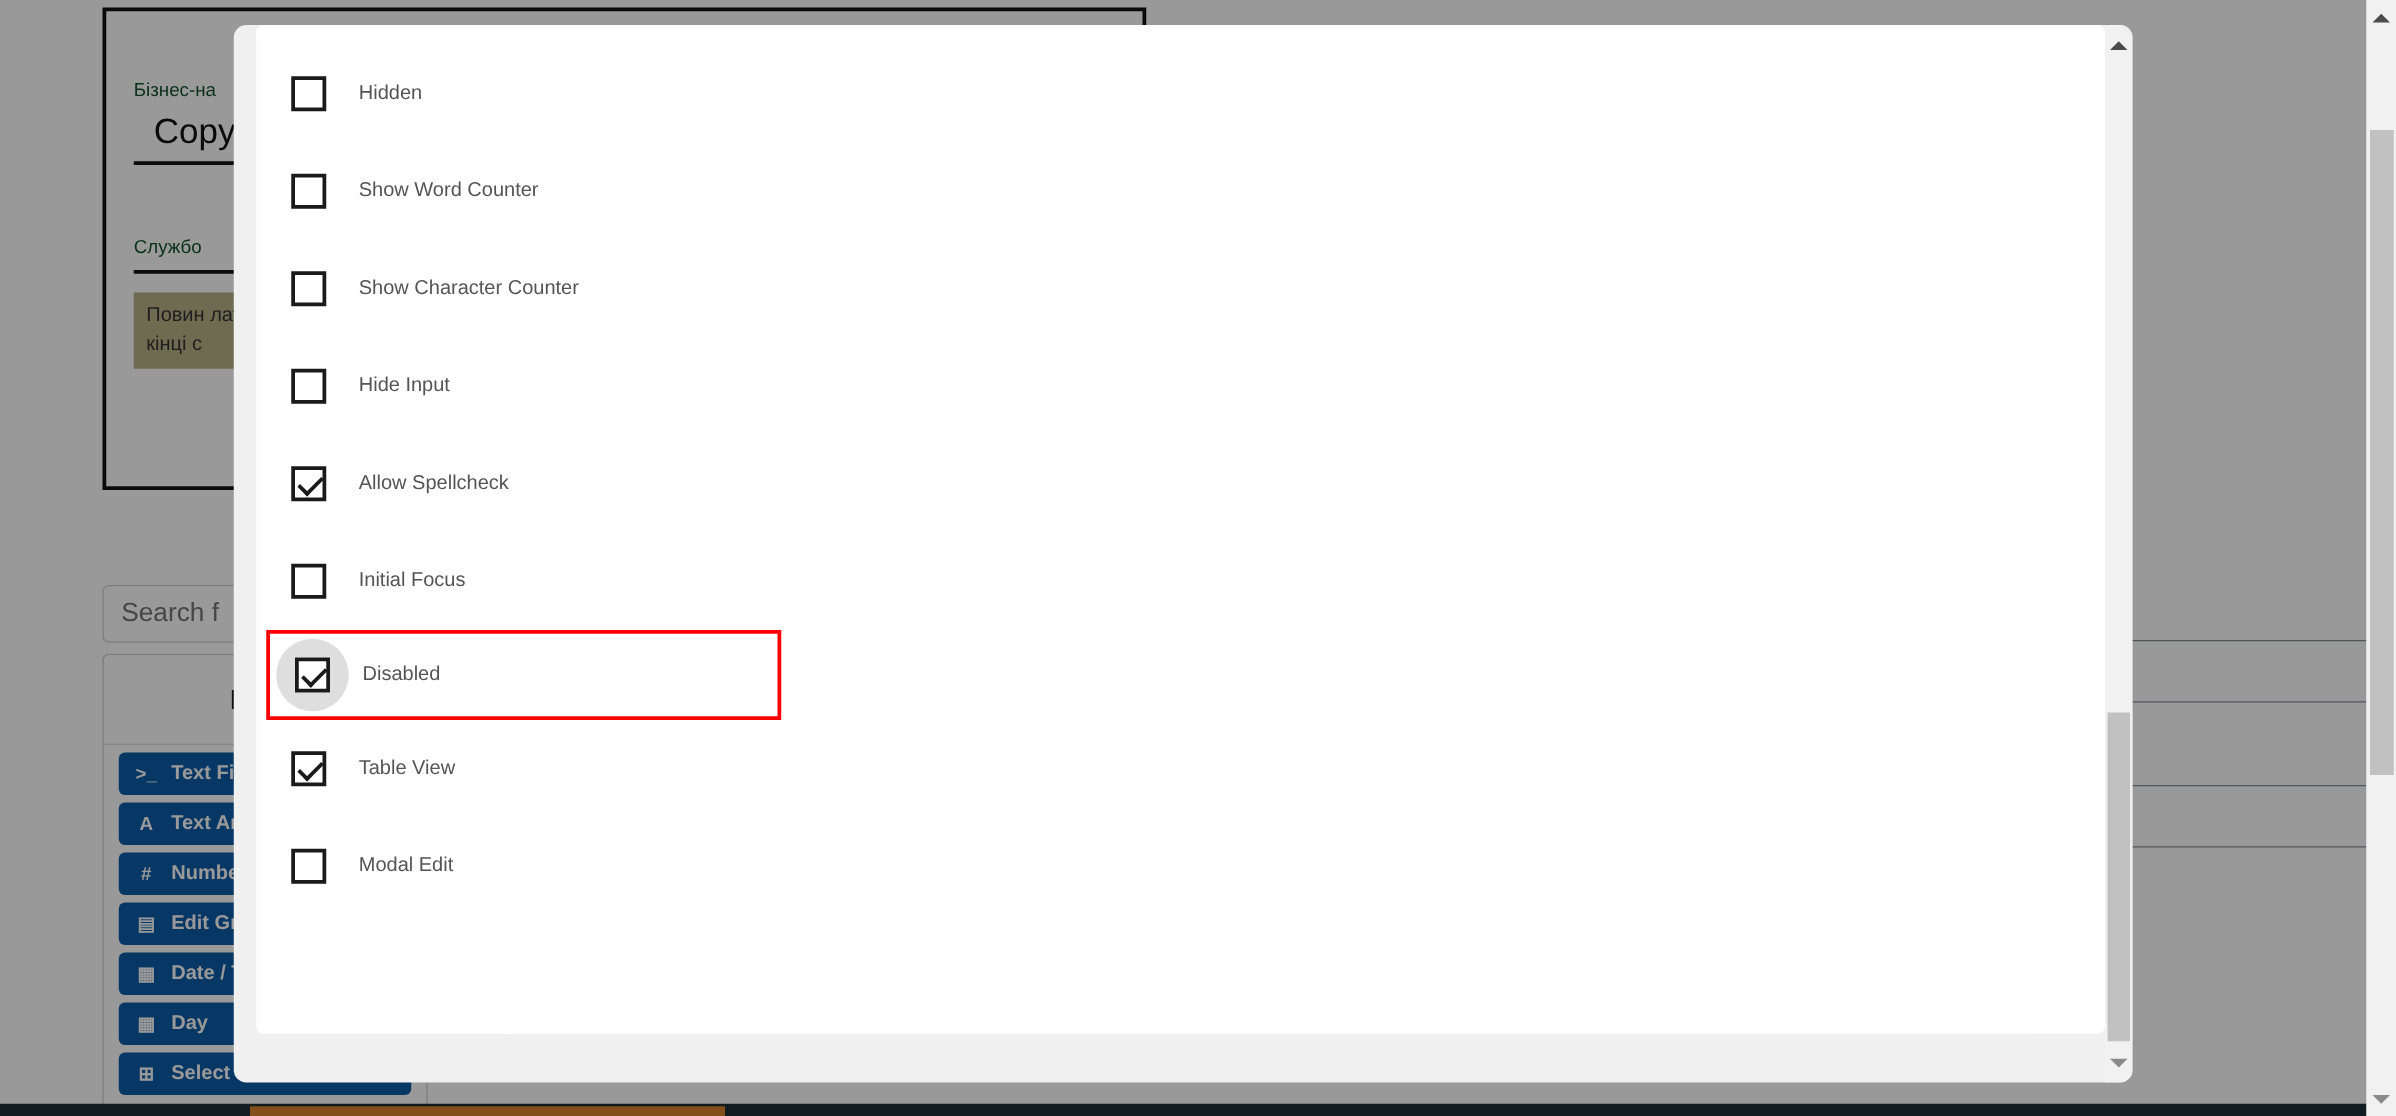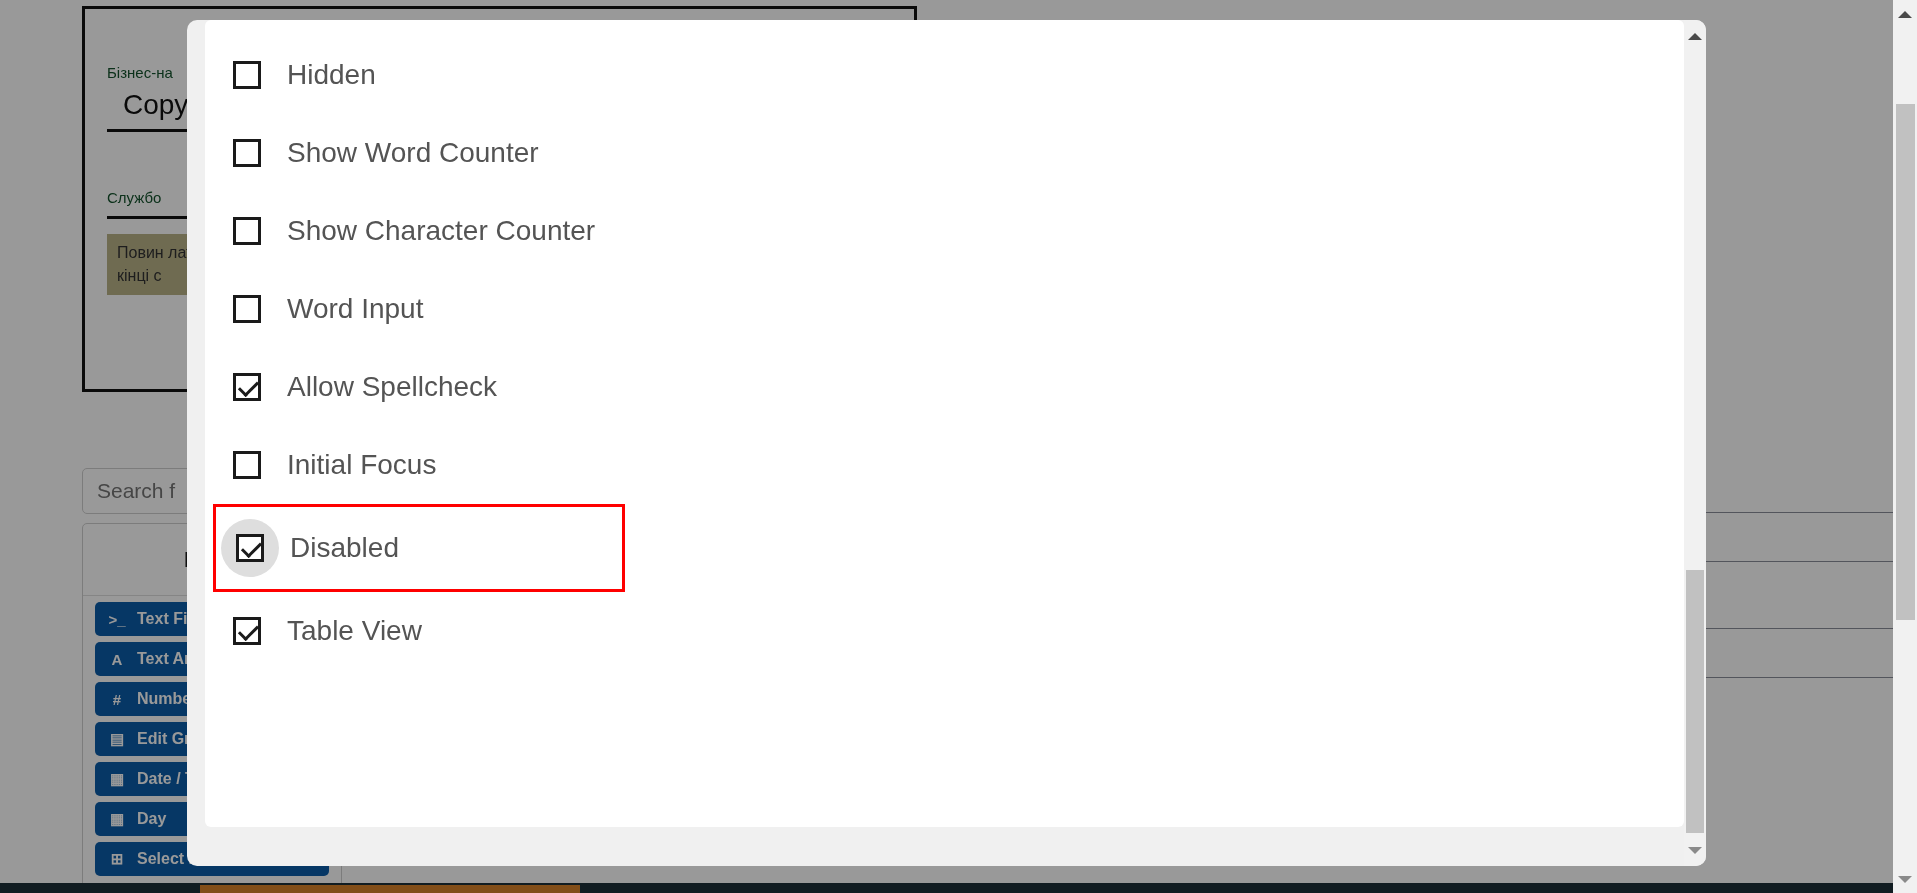--- a/index.html
+++ b/index.html
@@ -114,21 +114,21 @@
     position: relative;
     height: 78px;
     display: flex; align-items: center;
     padding-left: 8px;
   }
   .cb-row.highlighted {
     border: 3px solid #ff0000;
     margin-left: 8px;
     margin-right: 1059px;
     padding-left: 0px;
-    height: 88px;
+    height: 72px;
   }
   .cb-wrap {
     position: relative;
     width: 68px; height: 68px;
     display: flex; align-items: center; justify-content: center;
     flex: 0 0 auto;
   }
   .cb-wrap.focus-ring::before {
     content: "";
     position: absolute;
@@ -146,21 +146,21 @@
     position: absolute;
     left: 3px; top: -3px;
     width: 19px; height: 11px;
     border-left: 3px solid #1a1a1a;
     border-bottom: 3px solid #1a1a1a;
     transform: rotate(-45deg);
     transform-origin: center;
     top: 5px;
   }
   .cb-label {
-    font-size: 28px;
+    font-size: 16px;
     color: #545454;
     white-space: nowrap;
     margin-left: 6px;
   }
 
   
   #modal-scroll {
     position: absolute;
     right: 0px; top: 0; width: 22px; height: 846px;
     background: #f1f1f1;
@@ -277,21 +277,21 @@
         <div class="cb-row">
           <div class="cb-wrap">
             <div class="cb-box"></div>
           </div>
           <span class="cb-label">Show Character Counter</span>
         </div>
         <div class="cb-row">
           <div class="cb-wrap">
             <div class="cb-box"></div>
           </div>
-          <span class="cb-label">Word Input</span>
+          <span class="cb-label">Hide Input</span>
         </div>
         <div class="cb-row">
           <div class="cb-wrap">
             <div class="cb-box">
               <span class="tick"></span>
             </div>
           </div>
           <span class="cb-label">Allow Spellcheck</span>
         </div>
         <div class="cb-row">
@@ -308,20 +308,26 @@
           </div>
           <span class="cb-label">Disabled</span>
         </div>
         <div class="cb-row">
           <div class="cb-wrap">
             <div class="cb-box">
               <span class="tick"></span>
             </div>
           </div>
           <span class="cb-label">Table View</span>
+        </div>
+        <div class="cb-row">
+          <div class="cb-wrap">
+            <div class="cb-box"></div>
+          </div>
+          <span class="cb-label">Modal Edit</span>
         </div>
       </div>
   </div>
 
   <div id="modal-scroll">
     <div class="arrow up">
         <span class="tri-up"></span>
       </div>
     <div class="thumb"></div>
     <div class="arrow dn">

